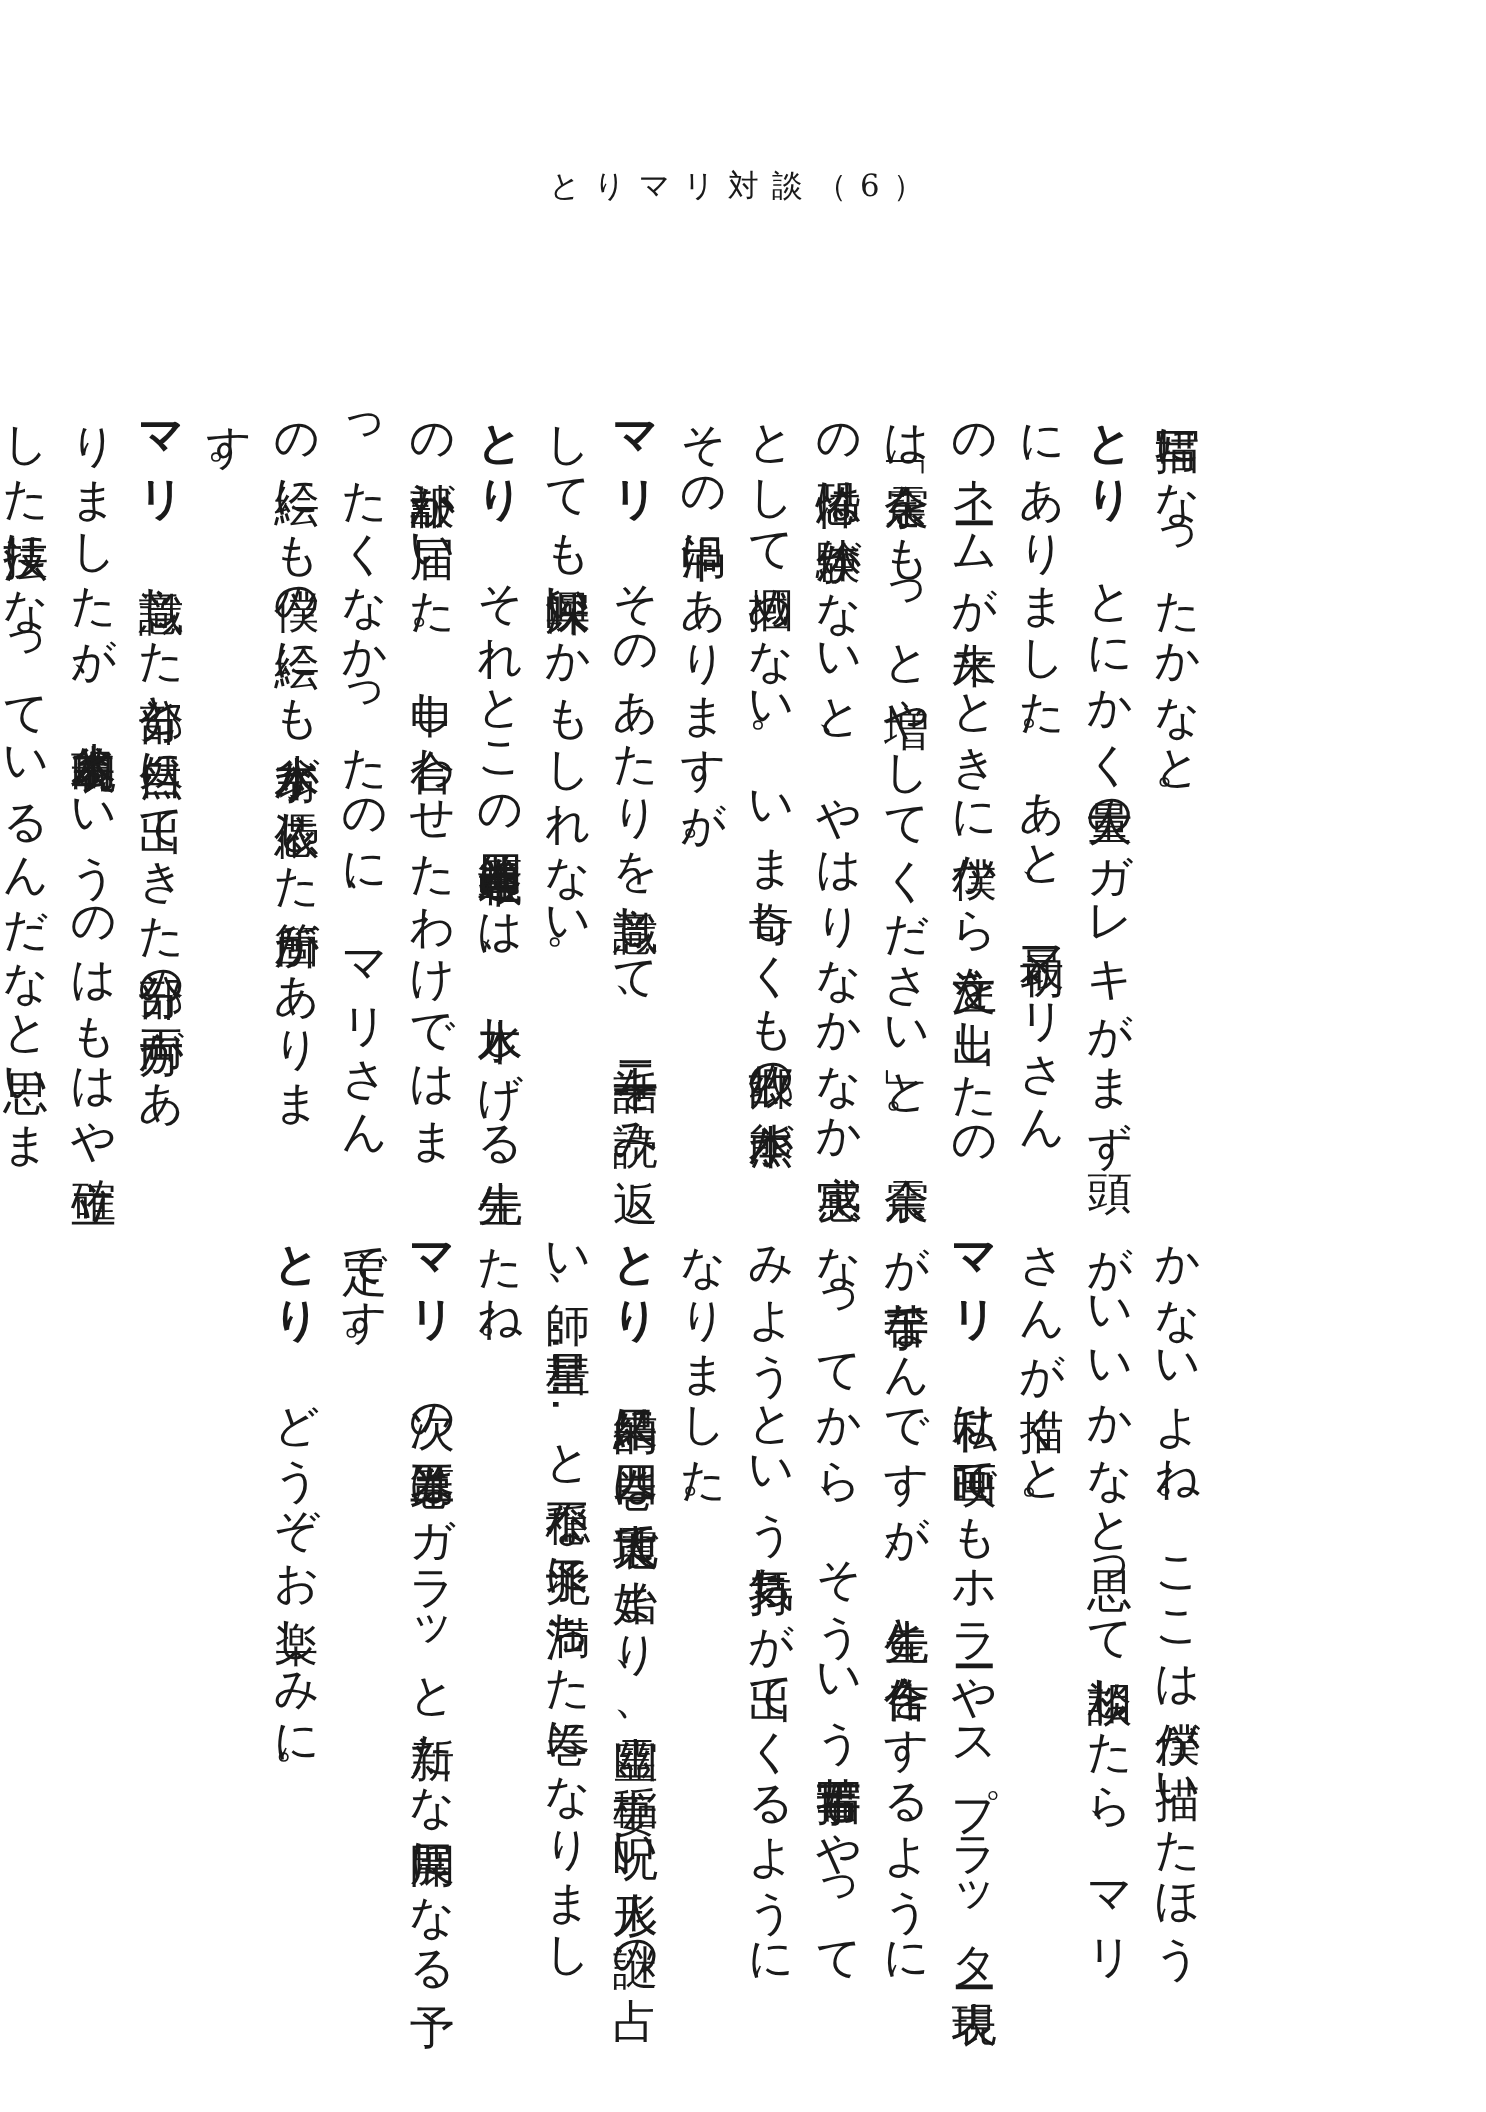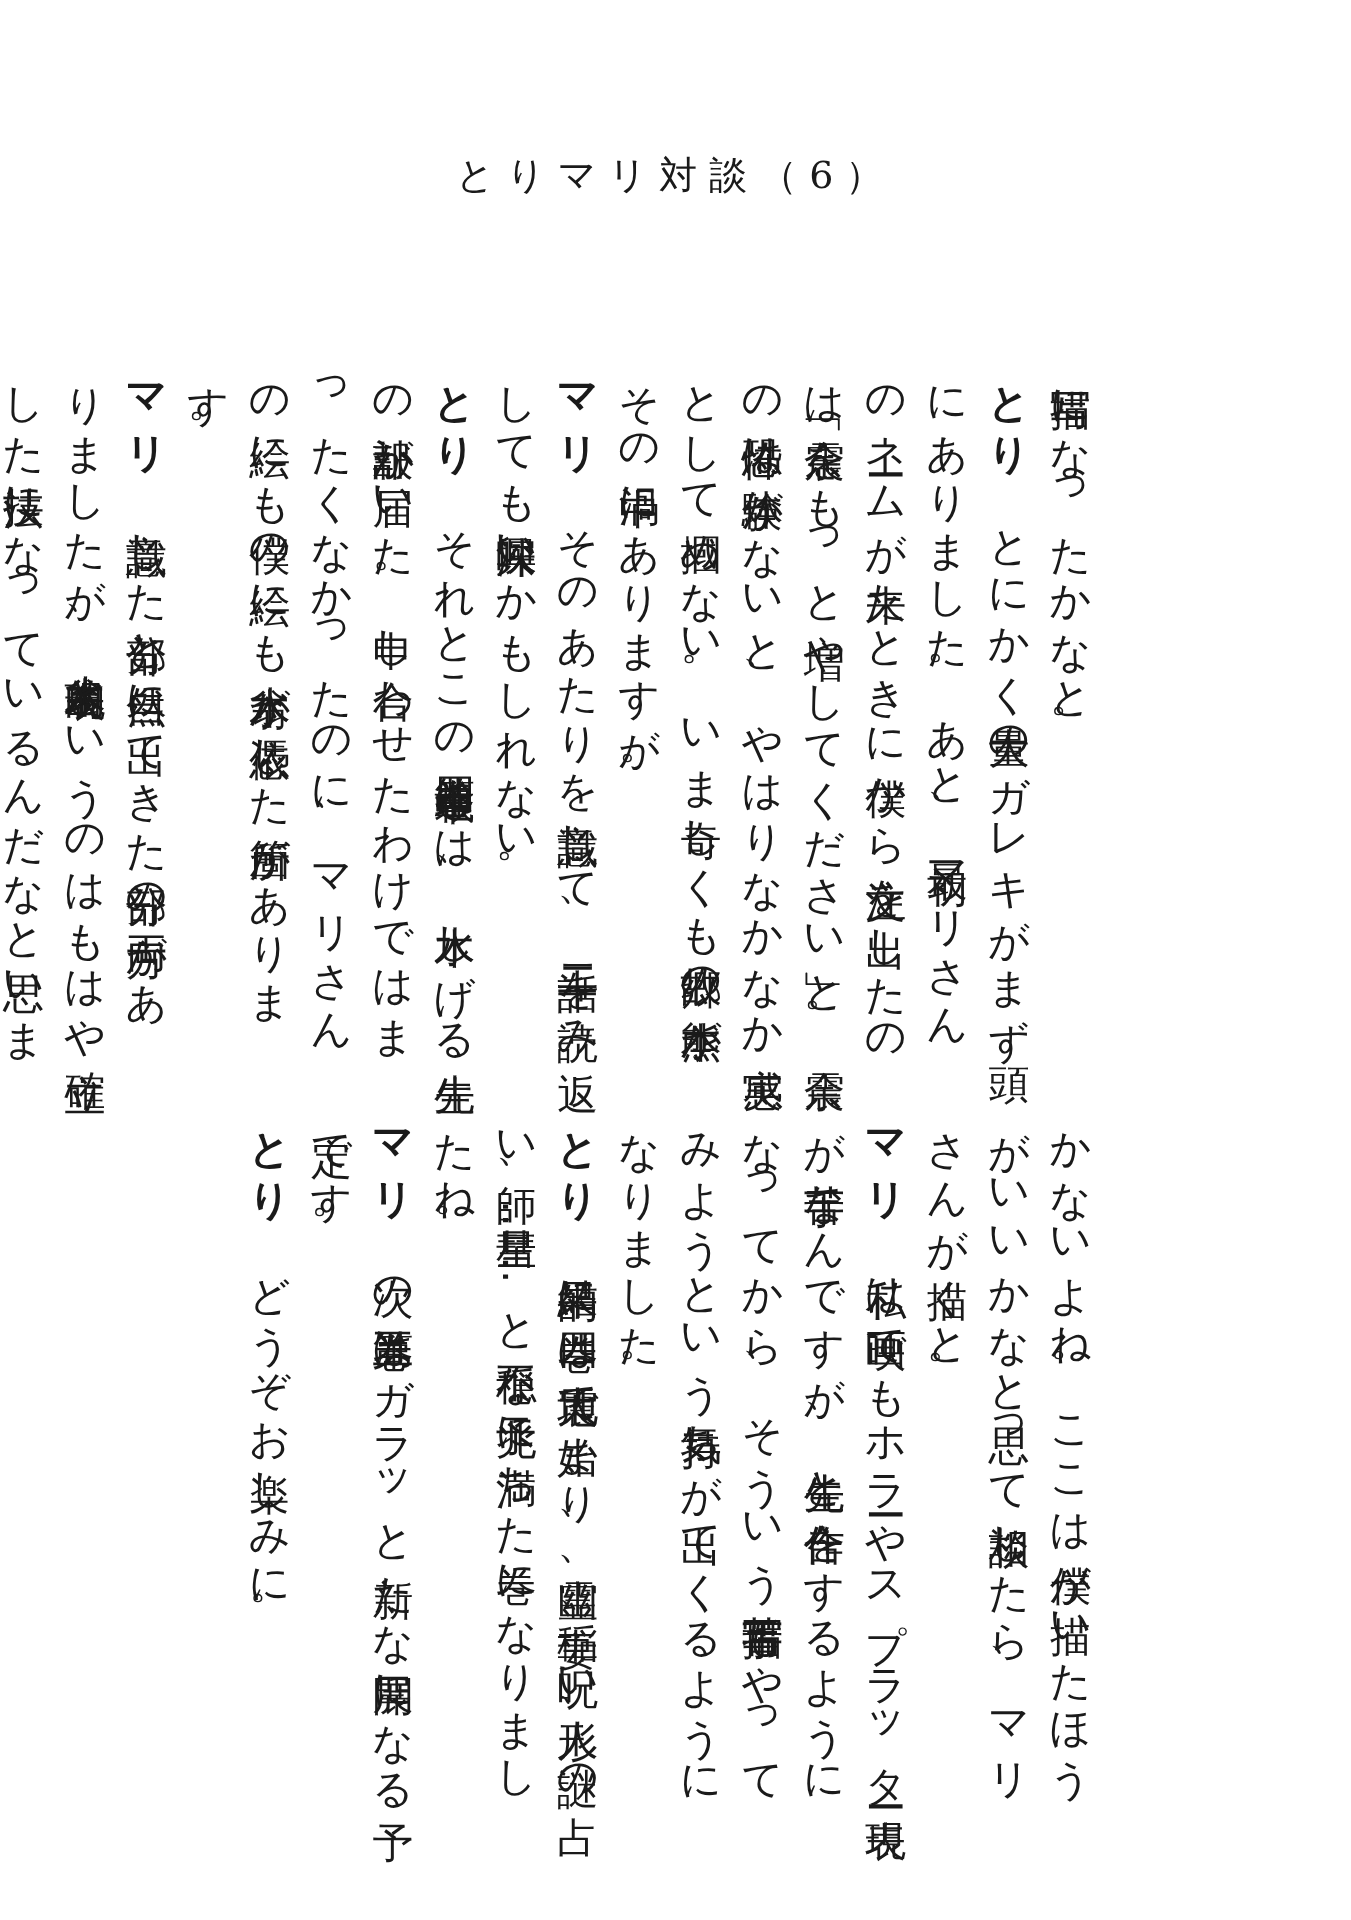--- a/index.html
+++ b/index.html
@@ -1,19 +1,19 @@
 <!DOCTYPE html>
 <html><head>
 <meta charset="utf-8">
 <style>
   html, body { margin:0; padding:0; background:#ffffff; }
   body { width:1351px; height:1920px; position:relative; overflow:hidden; color:#1a1a1a; }
   .title {
     position:absolute; left:0; width:1351px; top:150px; text-align:center;
-    font-family:"DejaVu Serif","Liberation Serif",serif; font-size:38px;
+    font-family:"DejaVu Serif","Liberation Serif",serif; font-size:28px;
     letter-spacing:12px; color:#1a1a1a;
   }
   .block {
     position:absolute;
     writing-mode:vertical-rl;
     font-family:"DejaVu Sans","Liberation Sans",sans-serif;
     font-size:41px;
     line-height:61.6px;
     letter-spacing:1.6px;
   }

